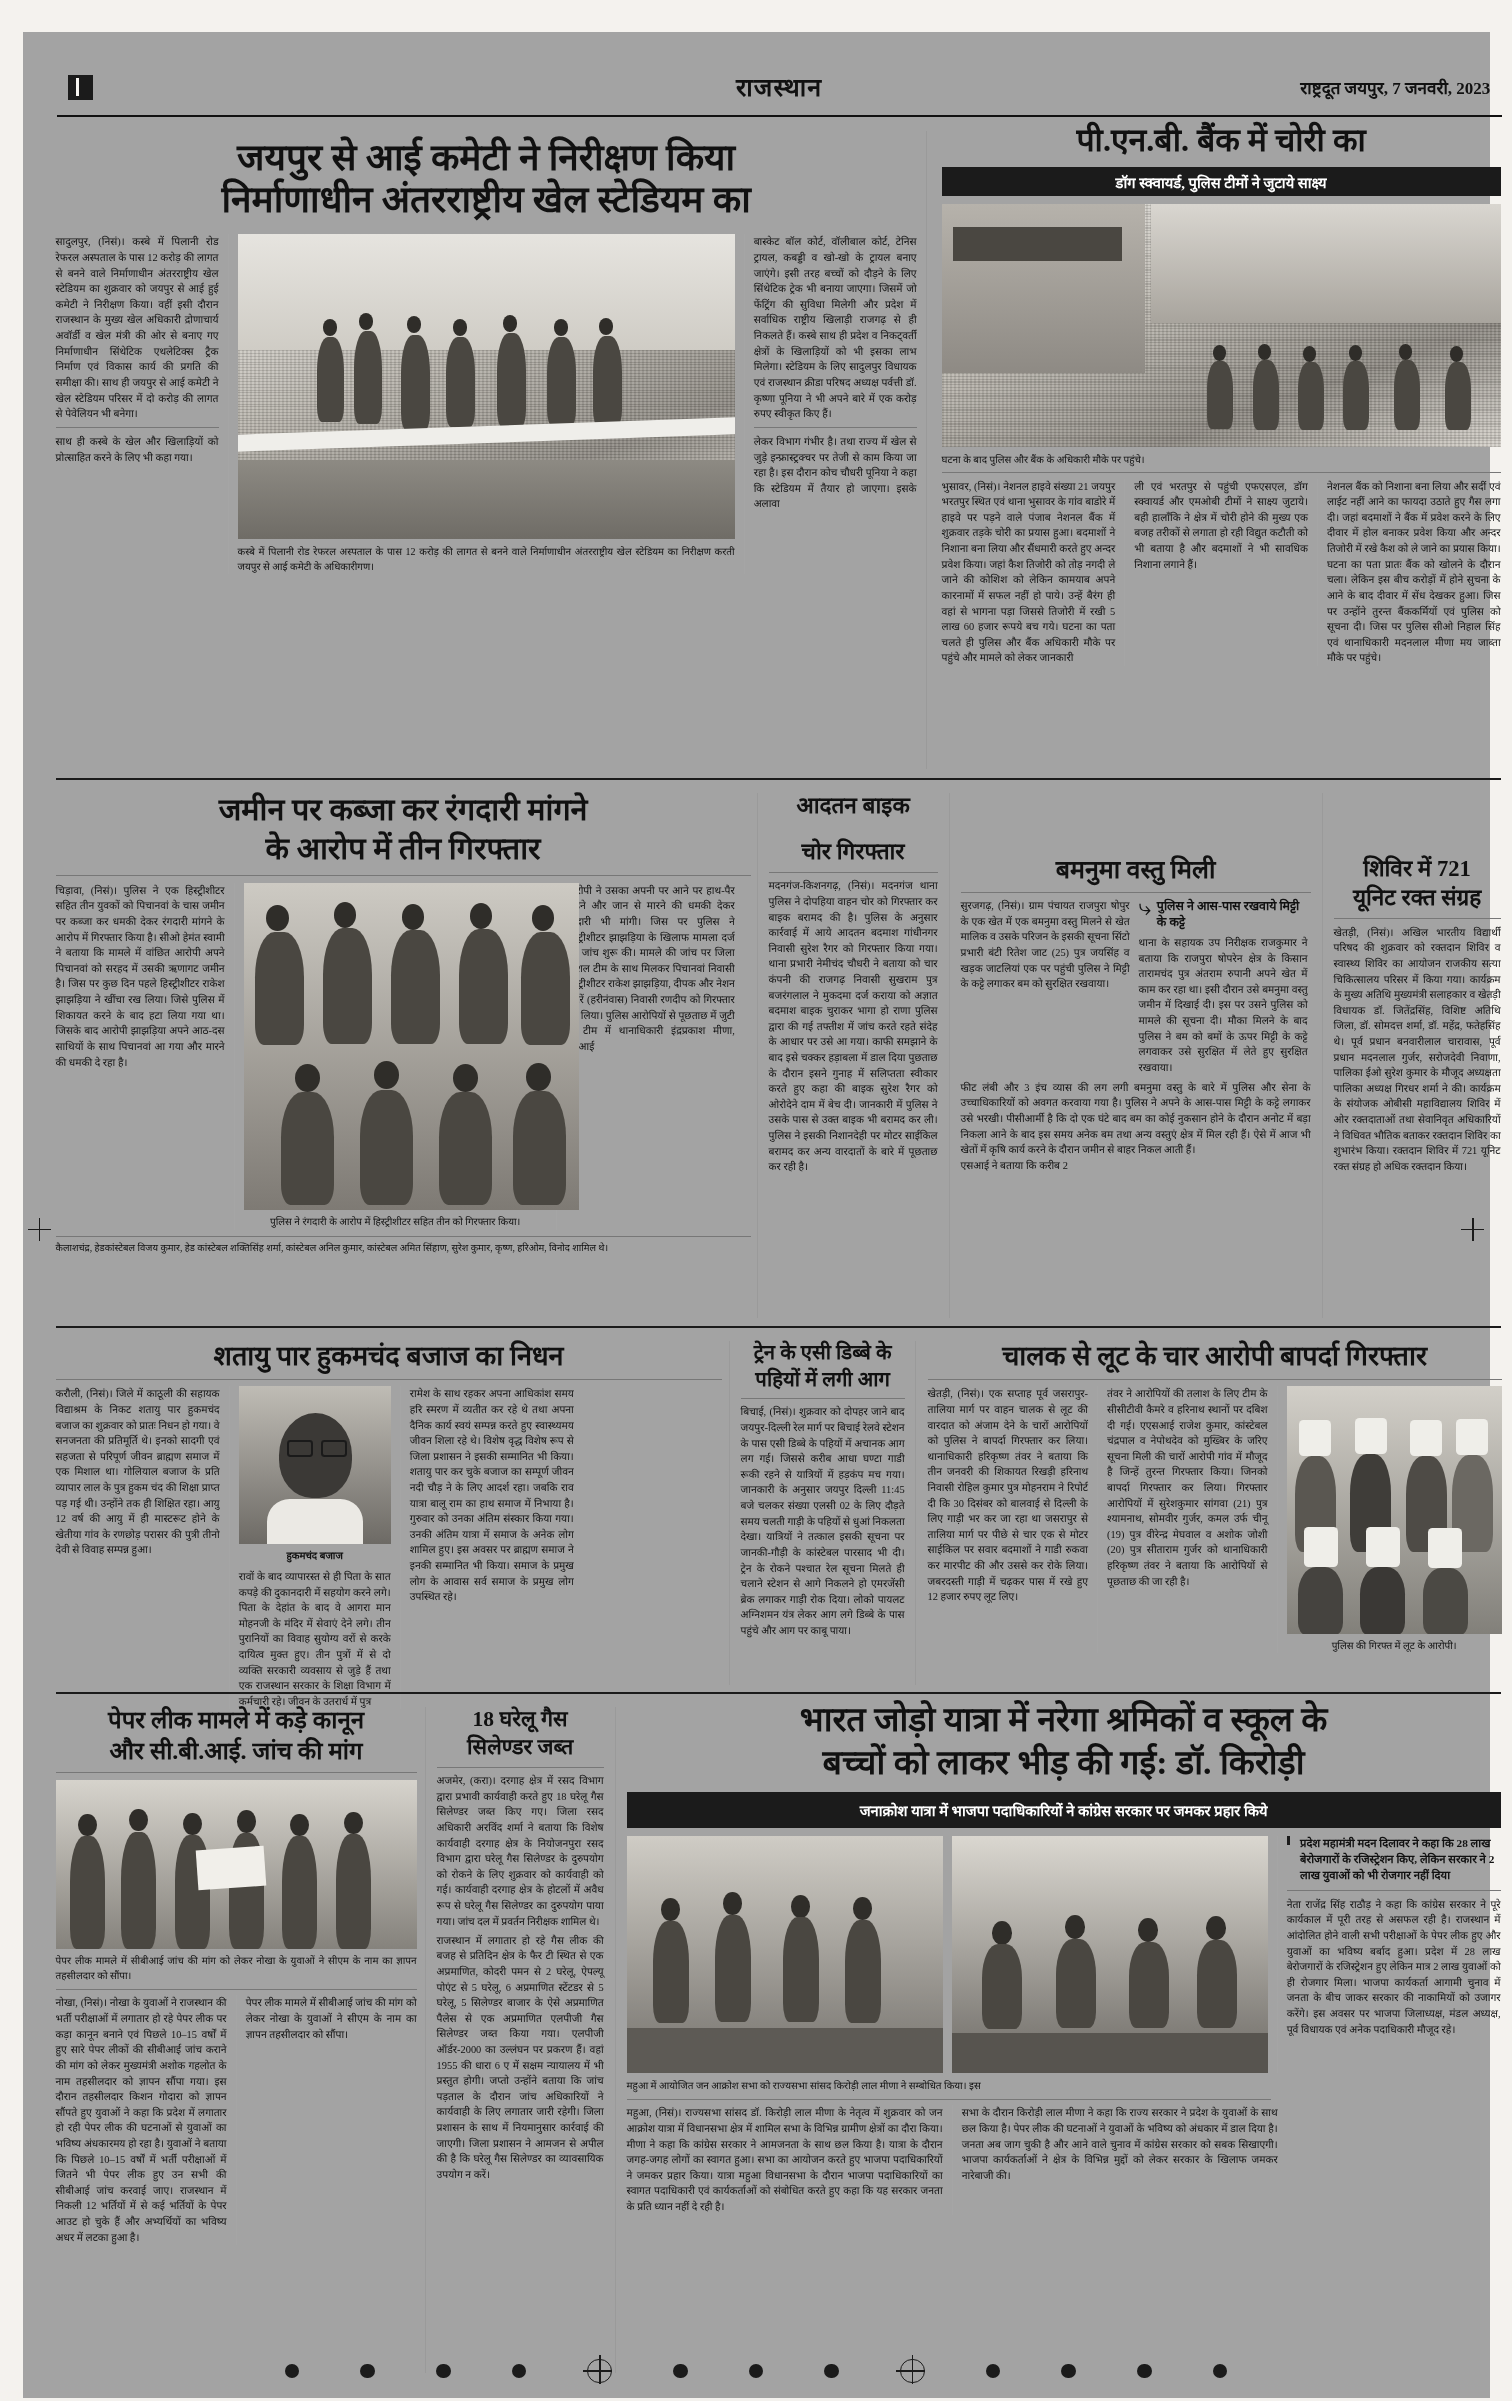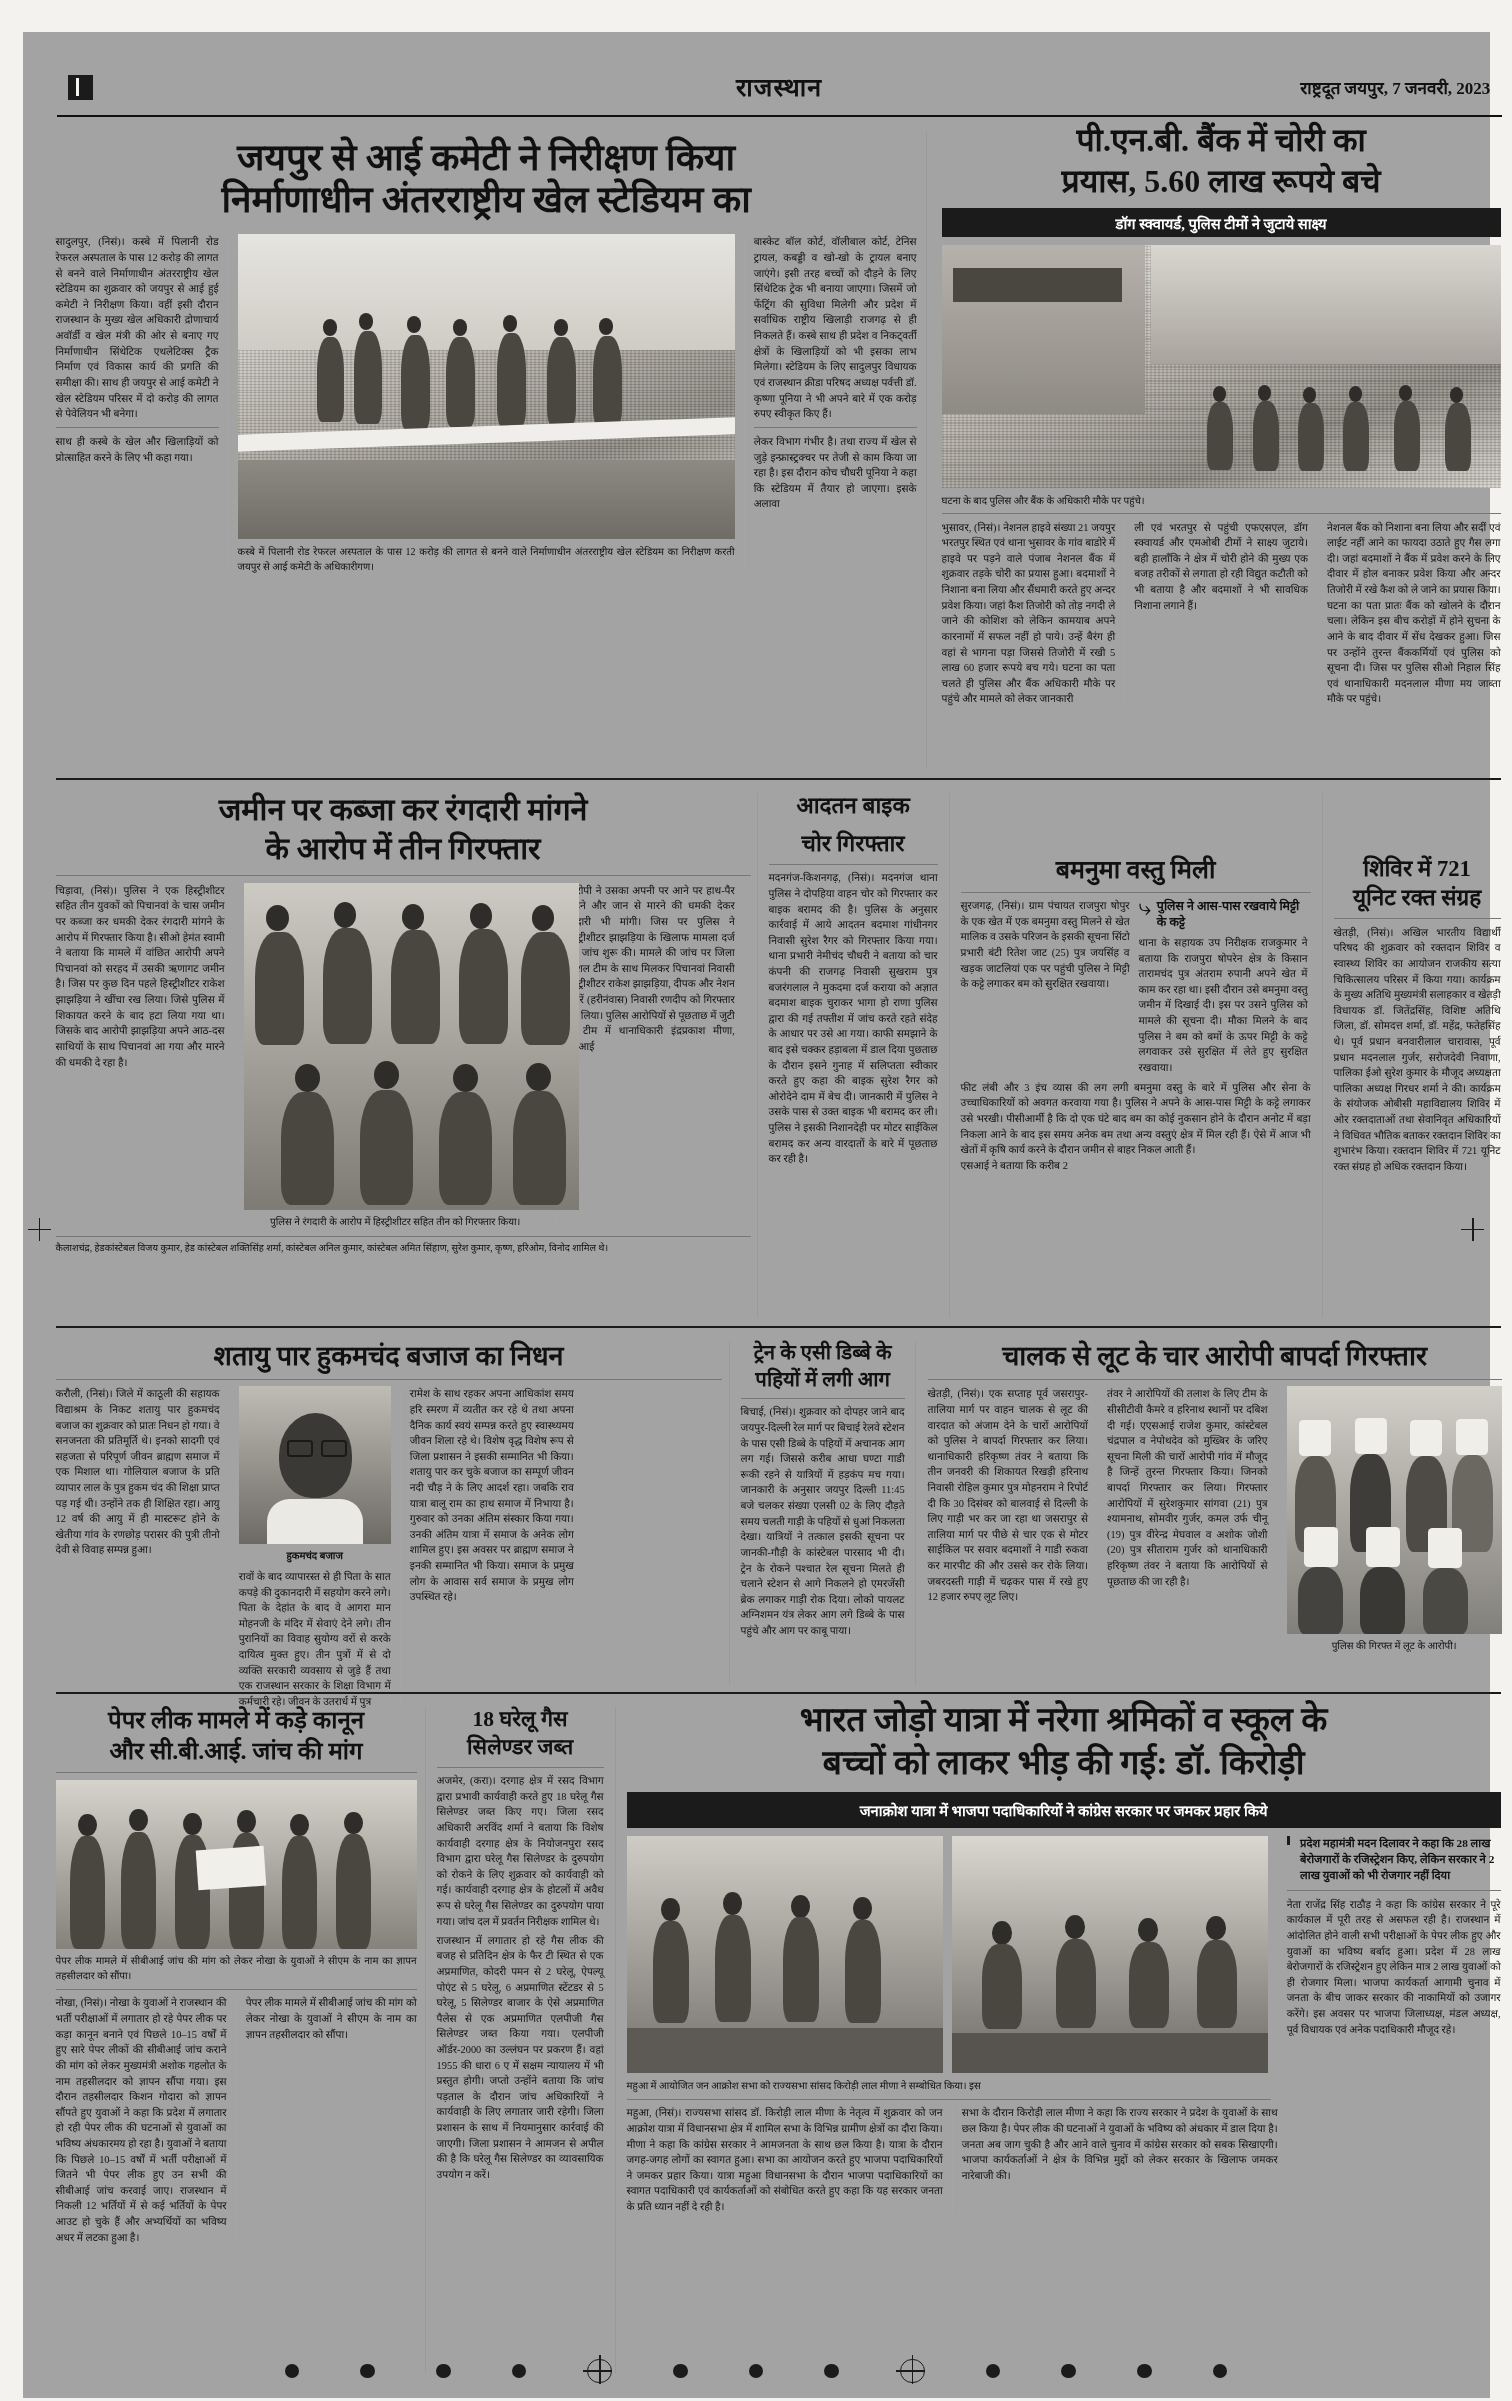--- a/index.html
+++ b/index.html
@@ -107,21 +107,20 @@
           <div style="border-bottom:1.1px solid #777;margin:5.6px 0;"></div>
           <div class="body-text">लेकर विभाग गंभीर है। तथा राज्य में खेल से जुड़े इन्फ्रास्ट्रक्चर पर तेजी से काम किया जा रहा है। इस दौरान कोच चौधरी पूनिया ने कहा कि स्टेडियम में तैयार हो जाएगा। इसके अलावा</div>
         </div>
       </div>
     </div>
 
     <div class="col-rule" style="left:903px;top:99px;height:638px;"></div>
 
     <div style="position:absolute;left:919px;top:90px;width:559px;">
       <div class="hl" style="font-size:32px;text-align:center;">पी.एन.बी. बैंक में चोरी का</div>
-      <div class="hl" style="font-size:32px;text-align:center;margin-top:4.5px;">प्रयास, 5.60 लाख रूपये बचे</div>
       <div class="sub-band" style="font-size:14.7px;padding:4.5px 0;margin-top:9px;">डॉग स्क्वायर्ड, पुलिस टीमों ने जुटाये साक्ष्य</div>
 
       <div class="photo" style="width:559px;height:243px;margin-top:8px;">
         <div class="grain"></div>
         <div style="position:absolute;left:0;top:0;width:203px;height:169px;background:linear-gradient(#b6b2ab,#8e8a84);"></div>
         <div style="position:absolute;left:11.3px;top:22.6px;width:169px;height:34px;background:#4a4741;"></div>
         <div style="position:absolute;left:209px;top:0;right:0;height:119px;background:linear-gradient(#d9d6d0,#a8a49d);"></div>
         <div class="figs">
           <div class="head" style="left:271px;top:141px;width:13.6px;height:16px;"></div>
           <div class="f" style="left:265px;top:157px;width:26px;height:68px;"></div>
@@ -190,21 +189,21 @@
         <div style="width:169px;" class="body-text">आरोपी ने उसका अपनी पर आने पर हाथ-पैर तोड़ने और जान से मारने की धमकी देकर रंगदारी भी मांगी। जिस पर पुलिस ने हिस्ट्रीशीटर झाझड़िया के खिलाफ मामला दर्ज कर जांच शुरू की। मामले की जांच पर जिला स्पेशल टीम के साथ मिलकर पिचानवां निवासी हिस्ट्रीशीटर राकेश झाझड़िया, दीपक और नेशन वोटरें (हरीनंवास) निवासी रणदीप को गिरफ्तार कर लिया। पुलिस आरोपियों से पूछताछ में जुटी है। टीम में थानाधिकारी इंद्रप्रकाश मीणा, एसआई</div>
       </div>
       <div style="border-bottom:1.1px solid #777;margin:5.6px 0 4.5px;"></div>
       <div class="body-text" style="font-size:9.6px;">कैलाशचंद्र, हेडकांस्टेबल विजय कुमार, हेड कांस्टेबल शक्तिसिंह शर्मा, कांस्टेबल अनिल कुमार, कांस्टेबल अमित सिंहाण, सुरेश कुमार, कृष्ण, हरिओम, विनोद शामिल थे।</div>
     </div>
 
     <div class="col-rule" style="left:734px;top:761px;height:525px;"></div>
 
     <div style="position:absolute;left:746px;top:761px;width:169px;">
       <div class="small-head" style="font-size:22.6px;">आदतन बाइक</div>
-      <div class="small-head" style="font-size:22.6px;margin-top:12px;">चोर गिरफ्तार</div>
+      <div class="small-head" style="font-size:22.6px;margin-top:20px;">चोर गिरफ्तार</div>
       <div style="border-bottom:1.1px solid #777;margin:6.8px 0 5.6px;"></div>
       <div class="body-text">मदनगंज-किशनगढ़, (निसं)। मदनगंज थाना पुलिस ने दोपहिया वाहन चोर को गिरफ्तार कर बाइक बरामद की है। पुलिस के अनुसार कार्रवाई में आये आदतन बदमाश गांधीनगर निवासी सुरेश रैगर को गिरफ्तार किया गया। थाना प्रभारी नेमीचंद चौधरी ने बताया को चार कंपनी की राजगढ़ निवासी सुखराम पुत्र बजरंगलाल ने मुकदमा दर्ज कराया को अज्ञात बदमाश बाइक चुराकर भागा हो राणा पुलिस द्वारा की गई तफ्तीश में जांच करते रहते संदेह के आधार पर उसे आ गया। काफी समझाने के बाद इसे चक्कर हड़ाबला में डाल दिया पुछताछ के दौरान इसने गुनाह में सलिप्तता स्वीकार करते हुए कहा की बाइक सुरेश रैगर को ओरोदेने दाम में बेच दी। जानकारी में पुलिस ने उसके पास से उक्त बाइक भी बरामद कर ली। पुलिस ने इसकी निशानदेही पर मोटर साईकिल बरामद कर अन्य वारदातों के बारे में पूछताछ कर रही है।</div>
     </div>
 
     <div class="col-rule" style="left:926px;top:761px;height:525px;"></div>
 
     <div style="position:absolute;left:938px;top:824px;width:350px;">
       <div class="small-head" style="font-size:25px;">बमनुमा वस्तु मिली</div>
       <div style="border-bottom:1.1px solid #777;margin:6.8px 0 5.6px;"></div>
       <div style="display:flex;gap:9px;">

